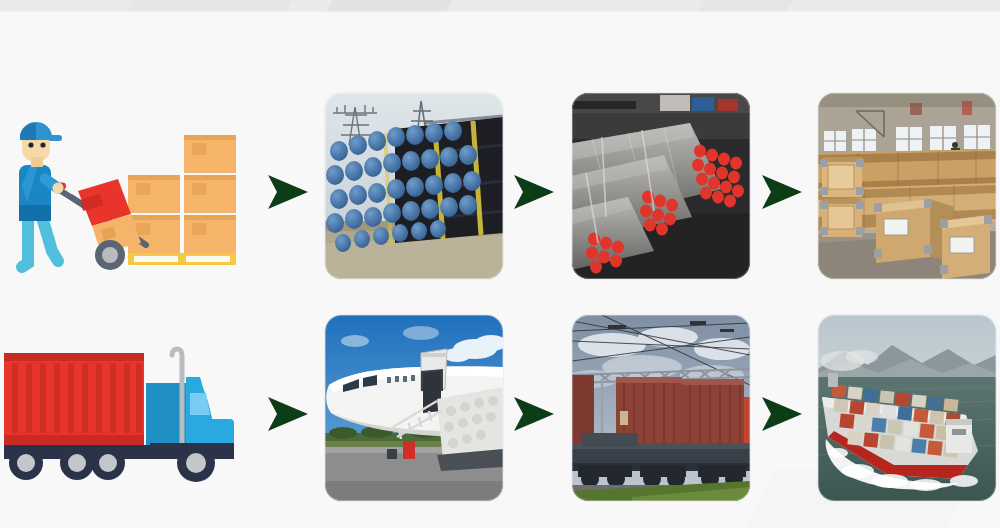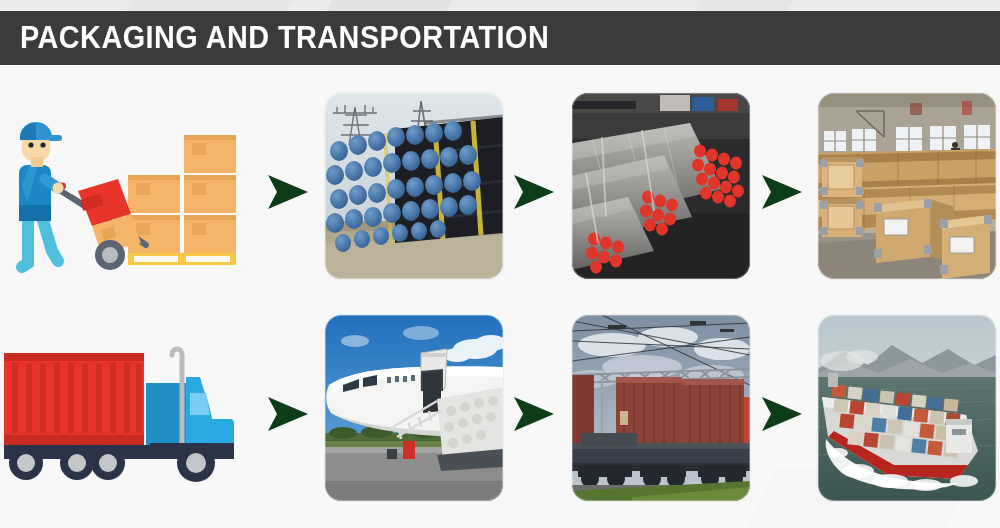--- a/index.html
+++ b/index.html
@@ -68,23 +68,20 @@
 </head>
 <body>
 
 <div class="page">
 
   <div class="wm wm1"></div>
   <div class="wm wm2"></div>
   <div class="wm wm3"></div>
   <div class="wm wm4"></div>
 
-  <div class="header">
-    <div class="header-title">PACKAGING AND TRANSPORTATION</div>
-  </div>
 
   <div class="row row1">
 
     <div class="cell c0">
       <div class="illus">
         <svg width="262" height="196" viewBox="0 0 262 196">
 
           <g>
             <rect x="128" y="160" width="108" height="12" rx="1" fill="#f7c846"></rect>
             <rect x="134" y="163" width="44" height="6" fill="#fdfaf0"></rect>

